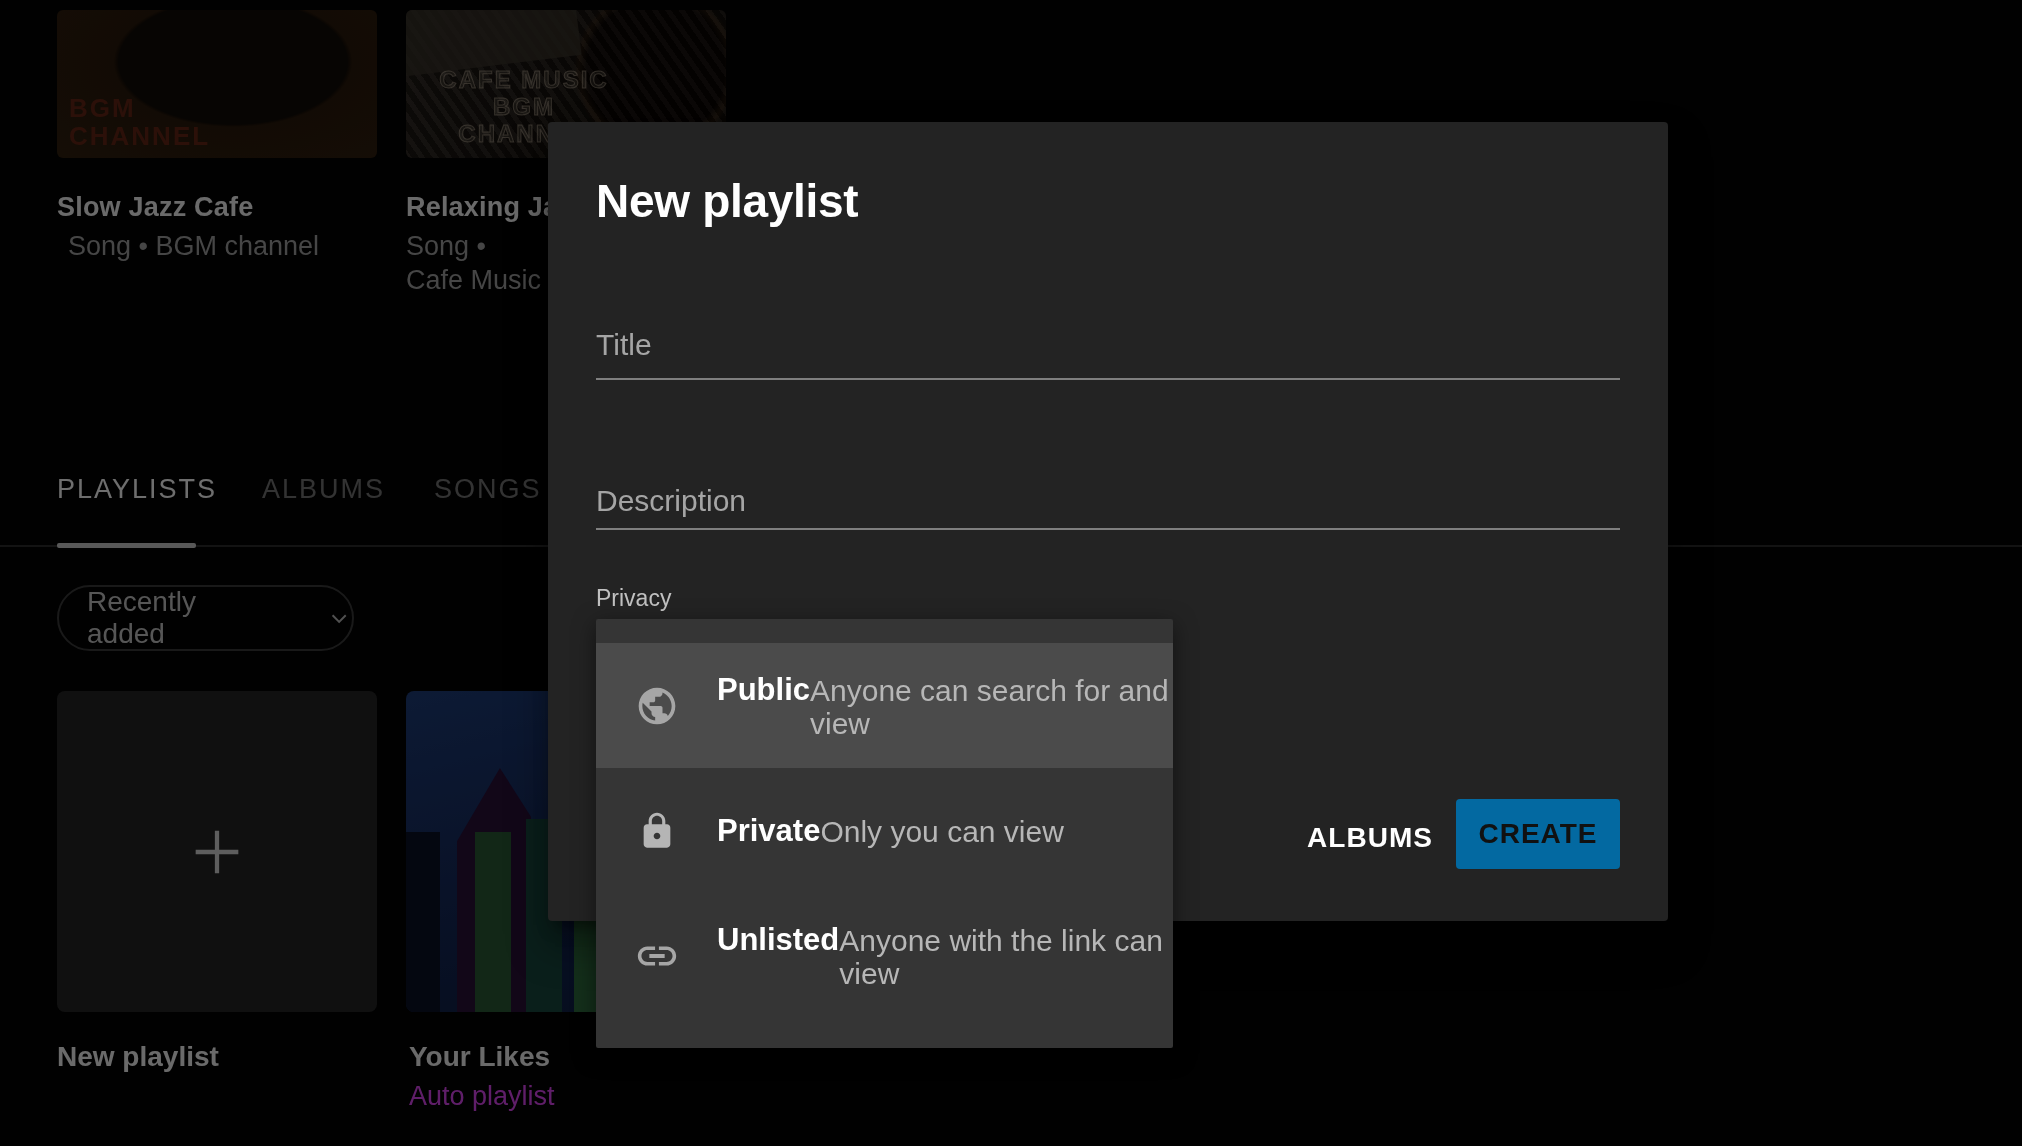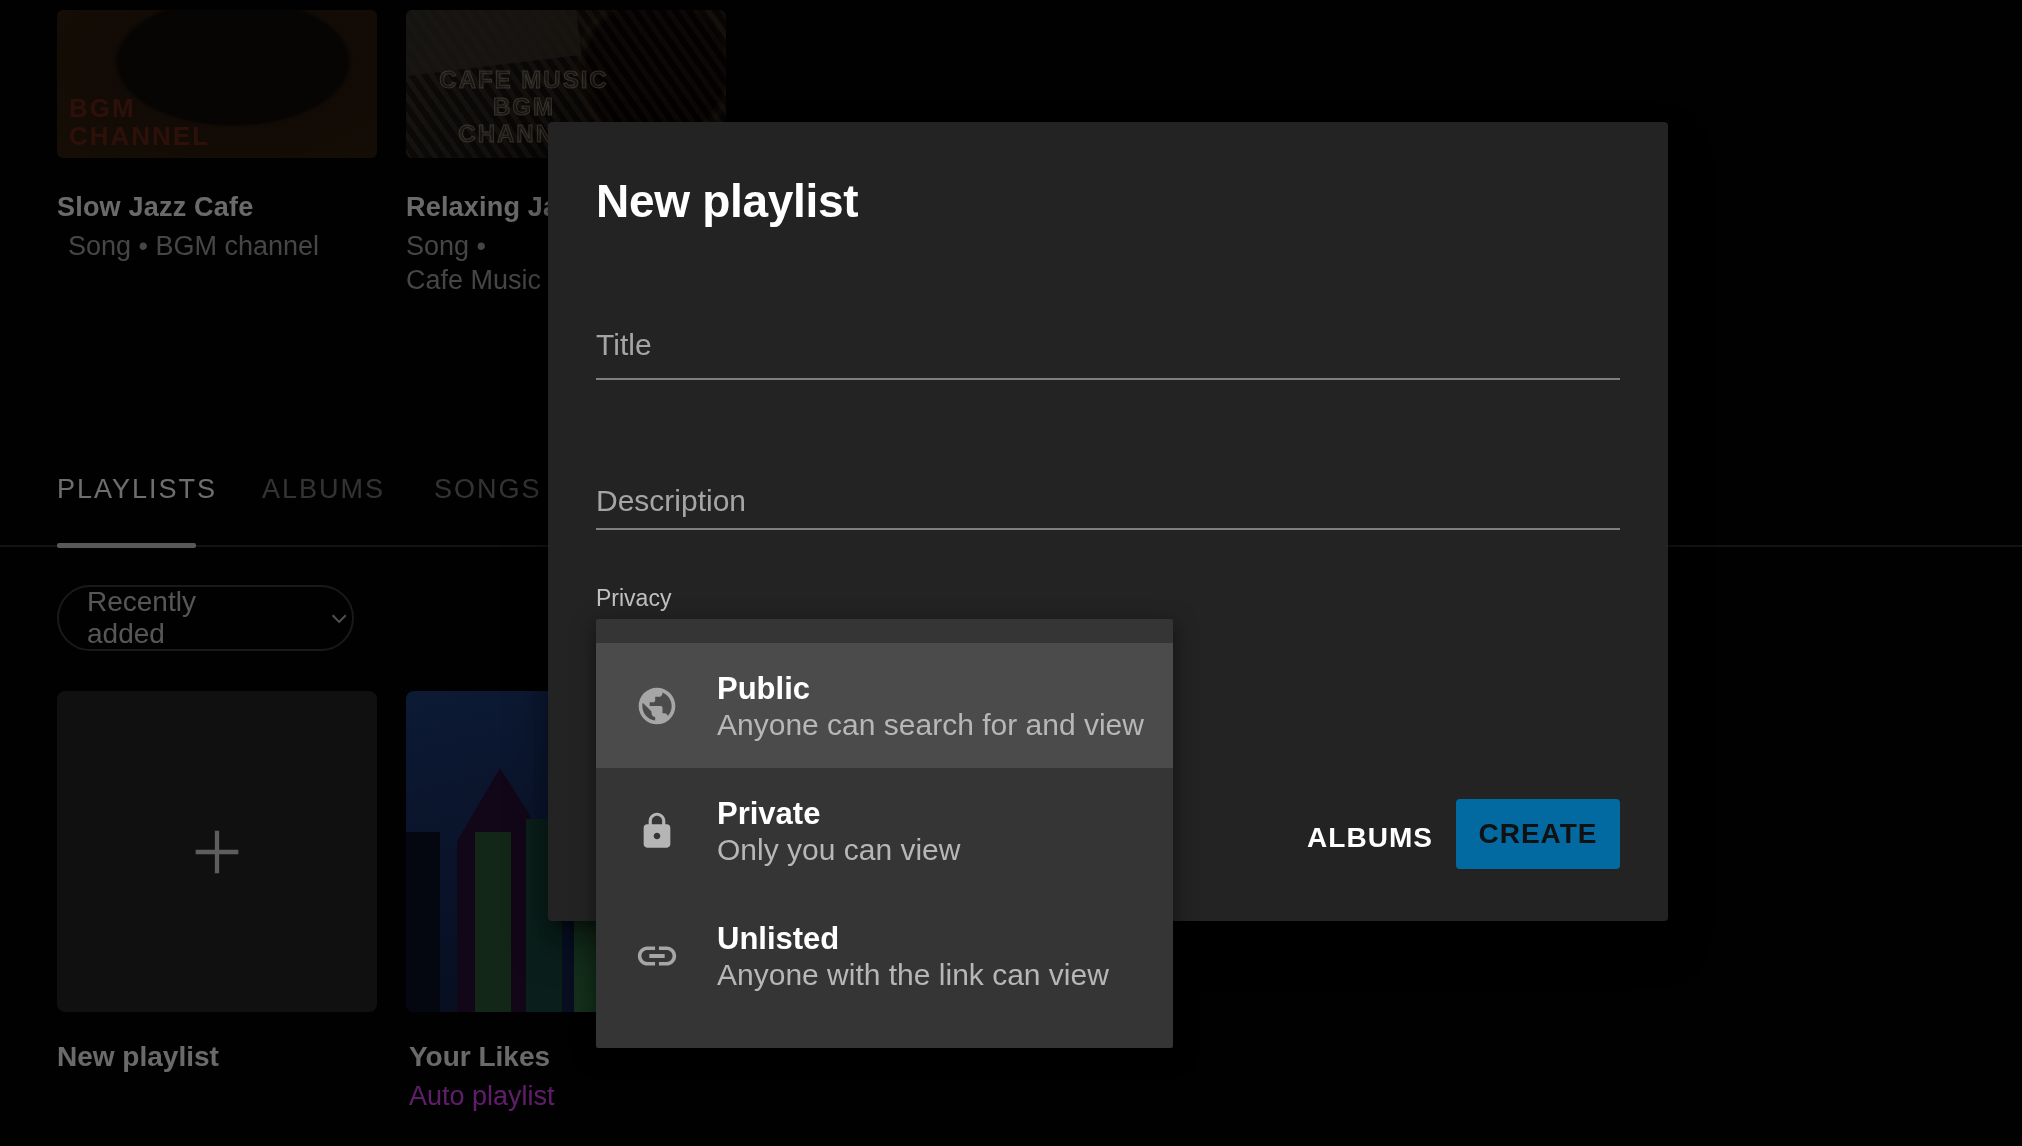--- a/index.html
+++ b/index.html
@@ -71,21 +71,21 @@
     font-size:28px;font-weight:700;letter-spacing:1px;color:#fff;background:transparent;border:none;cursor:pointer;}
   .btn-create{position:absolute;left:908px;top:677px;width:164px;height:70px;border-radius:4px;background:#0369a1;border:none;cursor:pointer;
     display:flex;align-items:center;justify-content:center;font-size:28px;font-weight:700;letter-spacing:1px;color:#111;font-family:"Liberation Sans",sans-serif;}
 
   
   .privacy-menu{position:absolute;left:596px;top:619px;width:577px;height:429px;background:#353535;z-index:4;border-radius:2px;
     box-shadow:0 6px 22px rgba(0,0,0,.5);padding-top:24px;box-sizing:border-box;}
   .menu-option{height:125px;display:flex;align-items:center;cursor:pointer;}
   .menu-option.selected{background:#4b4b4b;}
   .opt-icon{width:46px;margin-left:38px;margin-right:37px;display:flex;align-items:center;justify-content:center;flex:none;}
-  .opt-text{display:flex;flex-direction:column;justify-content:center;}
+  .opt-text{display:flex;justify-content:center;}
   .opt-name{font-size:31px;font-weight:700;color:#fff;line-height:35px;}
   .opt-desc{font-size:30px;color:#b7b7b7;line-height:33px;margin-top:2px;}
 </style>
 </head>
 <body>
 
 <div class="page">
 
   <div class="bg-layer">
 

